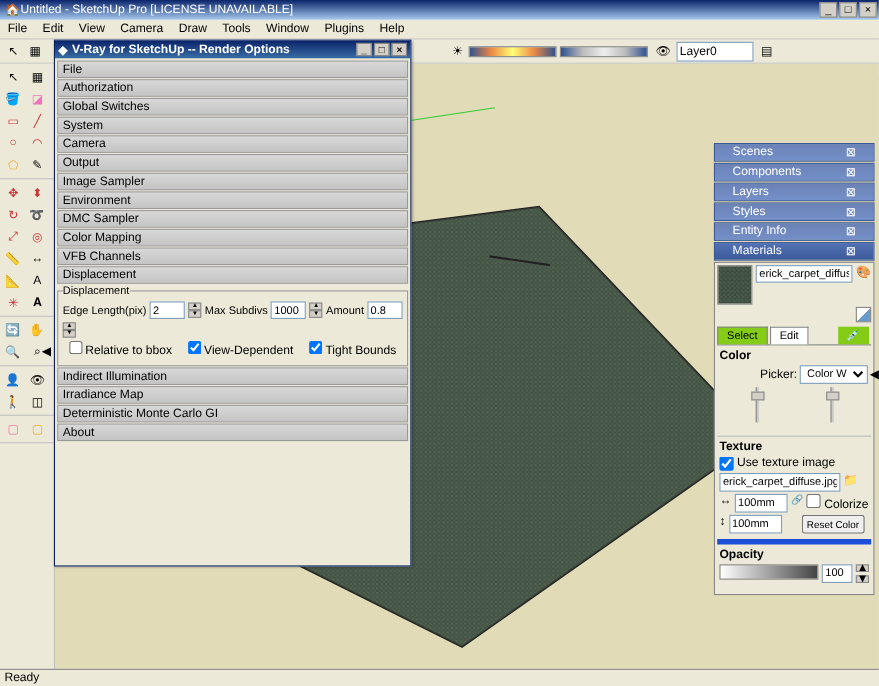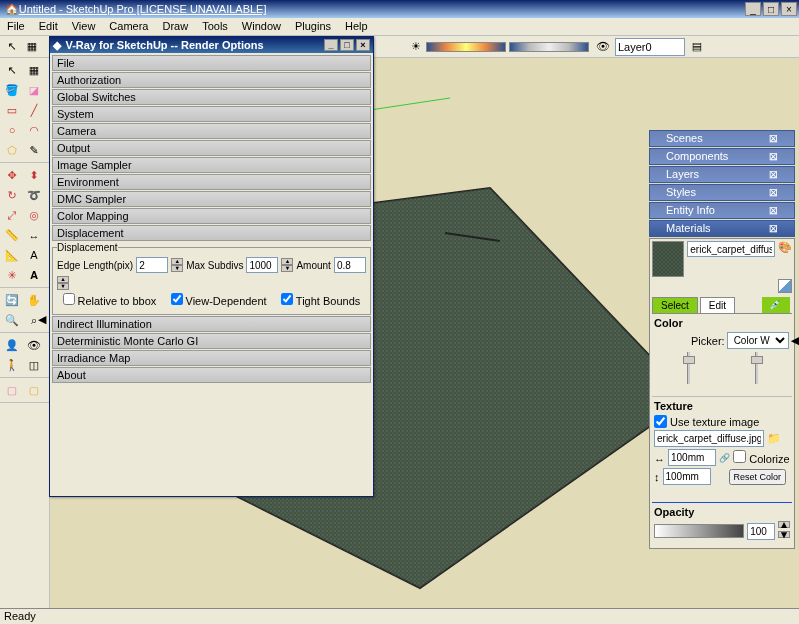--- a/index.html
+++ b/index.html
@@ -1,19 +1,19 @@
 <!DOCTYPE html>
 <html><head>
 <meta charset="utf-8">
 <style>
 * { margin: 0; padding: 0; box-sizing: border-box; font-family: "Tahoma", sans-serif; font-size: 11px; }
 body { background: #ece9d8; width: 799px; height: 624px; overflow: hidden; position: relative; }
 
 .titlebar { background: linear-gradient(#0a246a, #a6caf0); height: 18px; color: #fff; display: flex; align-items: center; padding: 0 2px; }
-.titlebar .title { flex: 1; font-weight: normal; text-decoration: underline; }
+.titlebar .title { flex: 1; font-weight: normal; }
 .titlebar .win-btn { width: 16px; height: 14px; background: #d4d0c8; border: 1px solid #888; margin-left: 2px; display: flex; align-items: center; justify-content: center; color: #000; cursor: pointer; font-size: 10px; }
 
 .menubar { background: #ece9d8; display: flex; height: 18px; border-bottom: 1px solid #c0c0c0; }
 .menubar span { padding: 2px 7px; cursor: default; }
 
 .toolbar-row { background: #ece9d8; border-bottom: 1px solid #c0c0c0; display: flex; align-items: center; height: 22px; padding: 1px 2px; }
 .tb-btn { width: 20px; height: 20px; display: flex; align-items: center; justify-content: center; cursor: pointer; }
 .tb-sep { width: 4px; }
 .layer-sel { height: 18px; width: 70px; border: 1px solid #7f9db9; background: #fff; padding: 0 2px; margin: 0 2px; font-size: 11px; }
 
@@ -58,21 +58,21 @@
 .mat-name { border: 1px solid #7f9db9; background: #fff; height: 16px; width: 88px; padding: 0 2px; font-size: 10px; }
 .tabs { display: flex; border-bottom: 1px solid #888; margin-top: 4px; }
 .tabs span { padding: 2px 8px; border: 1px solid #888; border-bottom: none; background: #84cc16; cursor: pointer; margin-right: 2px; font-size: 10px; }
 .tabs span.sel { background: #fff; }
 .panel-section { padding: 3px 2px; }
 .panel-section b { display: block; margin-bottom: 3px; font-size: 11px; }
 .panel-section select, .panel-section input[type=text] { border: 1px solid #7f9db9; background: #fff; height: 17px; font-size: 10px; padding: 0 2px; }
 .sliders { display: flex; justify-content: space-around; height: 38px; margin: 3px 0; }
 .vslot { width: 3px; height: 32px; background: #ccc; border-left: 1px solid #888; position: relative; }
 .vslot::after { content: ''; position: absolute; width: 10px; height: 6px; background: #d4d0c8; border: 1px solid #888; left: -5px; top: 4px; }
-.tex-row { display: flex; align-items: center; gap: 3px; margin: 2px 0; font-size: 10px; }
+.tex-row { display: flex; gap: 3px; margin: 2px 0; font-size: 10px; }
 .tex-row input[type=text] { width: 48px; }
 .opacity-bar { width: 92px; height: 14px; background: linear-gradient(90deg, #fff, #444); border: 1px solid #888; }
 
 .statusbar { position: absolute; left: 0; right: 0; bottom: 0; height: 16px; background: #ece9d8; border-top: 1px solid #888; padding: 1px 4px; font-size: 11px; }
 
 </style>
 </head>
 <body>
 
 <div class="titlebar">
@@ -196,20 +196,21 @@
     <div class="section-hdr">File</div>
     <div class="section-hdr">Authorization</div>
     <div class="section-hdr">Global Switches</div>
     <div class="section-hdr">System</div>
     <div class="section-hdr">Camera</div>
     <div class="section-hdr">Output</div>
     <div class="section-hdr">Image Sampler</div>
     <div class="section-hdr">Environment</div>
     <div class="section-hdr">DMC Sampler</div>
     <div class="section-hdr">Color Mapping</div>
+    <div class="section-hdr">VFB Channels</div>
     <div class="section-hdr">Displacement</div>
     <fieldset class="section-open">
       <legend>Displacement</legend>
       <div class="disp-row">
         <label>Edge Length(pix)</label>
         <input type="text" value="2" style="">
         <span class="spin">
             <b>▴</b>
             <b>▾</b>
           </span>
@@ -226,22 +227,22 @@
             <b>▾</b>
           </span>
       </div>
       <div class="disp-row" style="justify-content:space-around;">
         <label><input type="checkbox" style=""> <span>Relative to bbox</span></label>
         <label><input type="checkbox" checked="" style=""> <span>View-Dependent</span></label>
         <label><input type="checkbox" checked="" style=""> <span>Tight Bounds</span></label>
       </div>
     </fieldset>
     <div class="section-hdr">Indirect Illumination</div>
+    <div class="section-hdr">Irradiance Map</div>
     <div class="section-hdr">Deterministic Monte Carlo GI</div>
-    <div class="section-hdr">Irradiance Map</div>
     <div class="section-hdr">About</div>
   </div>
   <div style="height:110px;"></div>
   <div style="position:absolute; left:-12px; top:276px;">◀</div>
 </div>
 
 <div class="right-tray">
   <div class="tray-hdr">
       <span>Scenes</span>
       <span class="x">⊠</span>
@@ -312,21 +313,21 @@
         <span style="font-size:9px;">🔗</span>
         <label><input type="checkbox" style=""> <span>Colorize</span></label>
       </div>
       <div class="tex-row">
         <span>↕</span>
         <input type="text" value="100mm" style="">
         <span style="width:12px;"></span>
         <button style="font-size:9px;padding:1px 3px;">Reset Color</button>
       </div>
     </div>
-    <div class="panel-section" style="border-top:1px solid #1d4ed8;margin-top:12px;">
+    <div class="panel-section" style="border-top:5px solid #1d4ed8;">
       <b>Opacity</b>
       <div class="tex-row">
         <div class="opacity-bar"></div>
         <input type="text" style="width: 28px;" value="100">
         <span class="spin">
             <b>▴</b>
             <b>▾</b>
           </span>
       </div>
     </div>

